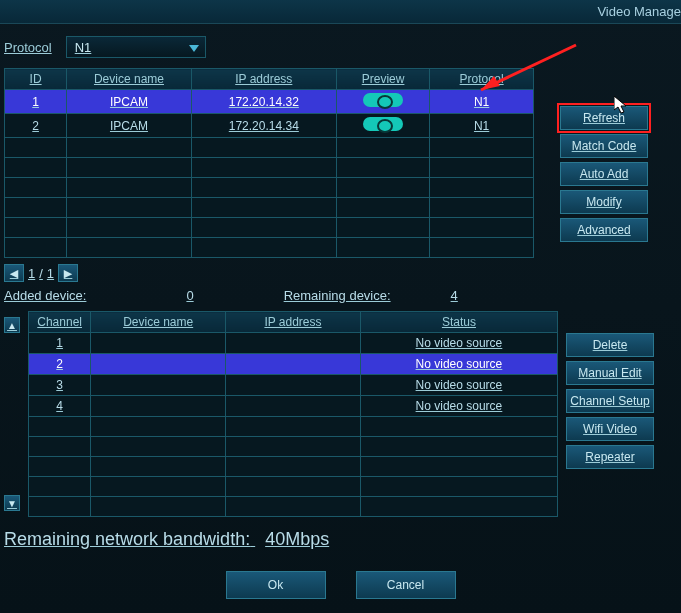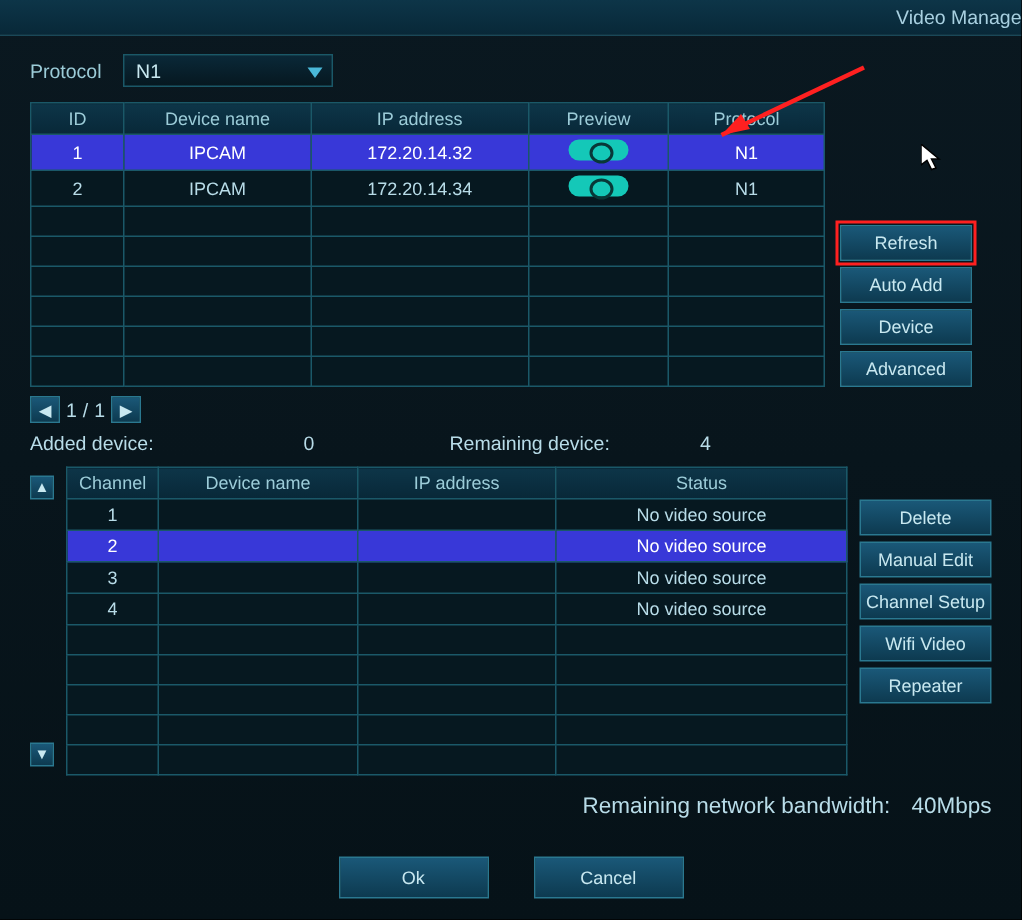--- a/index.html
+++ b/index.html
@@ -1,43 +1,43 @@
 <!DOCTYPE html>
 <html><head>
 <meta charset="utf-8">
 <style>
 * { box-sizing: border-box; margin: 0; padding: 0; font-family: Arial, sans-serif; }
 body { background: #000; width: 681px; height: 613px; position: relative; overflow: hidden; }
 .window { background: linear-gradient(180deg, #0a1820 0%, #061218 100%); width: 100%; height: 100%; position: relative; }
 .titlebar { background: linear-gradient(180deg, #0d3548 0%, #082838 100%); height: 24px; display: flex; align-items: center; justify-content: flex-end; color: #a8d0e0; font-size: 13px; border-bottom: 1px solid #1a4858; }
-.content { padding: 12px 20px; color: #9cccd8; }
+.content { padding: 12px 4px; color: #9cccd8; text-decoration: underline; }
 .protocol-row { display: flex; align-items: center; gap: 14px; margin-bottom: 10px; font-size: 13px; }
 .select { background: linear-gradient(180deg, #0a2838 0%, #061820 100%); border: 1px solid #1a5868; color: #c8e8f0; padding: 2px 28px 2px 8px; width: 140px; height: 22px; position: relative; font-size: 13px; display: flex; align-items: center; }
 .select::after { content: ''; position: absolute; right: 6px; top: 8px; border-left: 5px solid transparent; border-right: 5px solid transparent; border-top: 7px solid #4ab8d8; }
-.layout-row { display: flex; gap: 10px; align-items: flex-end; }
+.layout-row { display: flex; gap: 26px; align-items: center; }
 .table { border: 1px solid #1a6878; border-collapse: collapse; font-size: 12px; color: #b8dce8; }
 .table th, .table td { border: 1px solid #1a5868; padding: 3px 4px; text-align: center; height: 20px; }
 .table th { background: linear-gradient(180deg, #0d3548 0%, #082838 100%); font-weight: normal; color: #9cccd8; }
 .table td { background: #061820; }
 .table tr.sel td { background: #3838d8; color: #fff; }
 .table1 { width: 530px; }
 .table1 .c1 { width: 60px; } .table1 .c2 { width: 120px; } .table1 .c3 { width: 140px; } .table1 .c4 { width: 90px; } .table1 .c5 { width: 100px; }
 .eye-icon { display: inline-block; width: 40px; height: 14px; background: #14c8b8; border-radius: 7px; position: relative; }
 .eye-icon::before { content: ''; position: absolute; left: 14px; top: 2px; width: 12px; height: 10px; border: 2px solid #083838; border-radius: 50%; }
 .side-btns { display: flex; flex-direction: column; gap: 4px; margin-top: 22px; }
 .btn { background: linear-gradient(180deg, #1a5878 0%, #0d3a50 100%); border: 1px solid #2a7890; color: #c8e8f0; padding: 4px 8px; font-size: 12px; width: 88px; height: 24px; display: flex; align-items: center; justify-content: center; cursor: pointer; white-space: nowrap; }
 .btn-hl { outline: 2px solid #ff2020; outline-offset: 1px; }
 .pager { display: flex; align-items: center; gap: 4px; margin: 6px 0; font-size: 13px; color: #b8dce8; }
 .pagebtn { background: linear-gradient(180deg, #1a5878 0%, #0d3a50 100%); border: 1px solid #2a7890; color: #c8e8f0; width: 20px; height: 18px; display: flex; align-items: center; justify-content: center; font-size: 11px; cursor: pointer; }
 .info-row { display: flex; font-size: 13px; color: #b8dce8; margin-bottom: 8px; }
 .info-row span:nth-child(2) { margin-left: 100px; margin-right: 90px; }
 .table2 { width: 530px; }
 .table2 .c1 { width: 60px; } .table2 .c2 { width: 130px; } .table2 .c3 { width: 130px; } .table2 .c4 { width: 190px; }
 .scroll-btn { background: linear-gradient(180deg, #1a5878 0%, #0d3a50 100%); border: 1px solid #2a7890; width: 16px; height: 16px; display: flex; align-items: center; justify-content: center; color: #c8e8f0; font-size: 10px; cursor: pointer; }
-.bandwidth { text-align: right; font-size: 15px; color: #b8dce8; margin-top: 12px; }
+.bandwidth { text-align: left; font-size: 18px; color: #b8dce8; margin-top: 12px; }
 .footer { position: absolute; bottom: 14px; left: 0; right: 0; display: flex; justify-content: center; gap: 30px; }
 .footer .btn { width: 100px; height: 28px; }
 .arrow { position: absolute; left: 466px; top: 40px; width: 120px; height: 60px; pointer-events: none; }
 .cursor { position: absolute; left: 614px; top: 96px; pointer-events: none; }
 .lower-row { display: flex; gap: 8px; align-items: flex-start; }
 .scroll-col { display: flex; flex-direction: column; justify-content: space-between; height: 200px; padding-top: 6px; }
 </style>
 </head>
 <body>
 
@@ -119,22 +119,23 @@
               <td class="c1"></td>
               <td class="c2"></td>
               <td class="c3"></td>
               <td class="c4"></td>
               <td class="c5"></td>
             </tr>
           </tbody>
       </table>
       <div class="side-btns" id="sb1">
           <div class="btn btn-hl">Refresh</div>
+          <div class="btn">Match Code</div>
           <div class="btn">Auto Add</div>
-          <div class="btn">Device</div>
+          <div class="btn">Modify</div>
           <div class="btn">Advanced</div>
         </div>
     </div>
 
     <div class="pager">
       <div class="pagebtn">◀</div>
       <span>1</span>
       <span>/</span>
       <span>1</span>
       <div class="pagebtn">▶</div>

